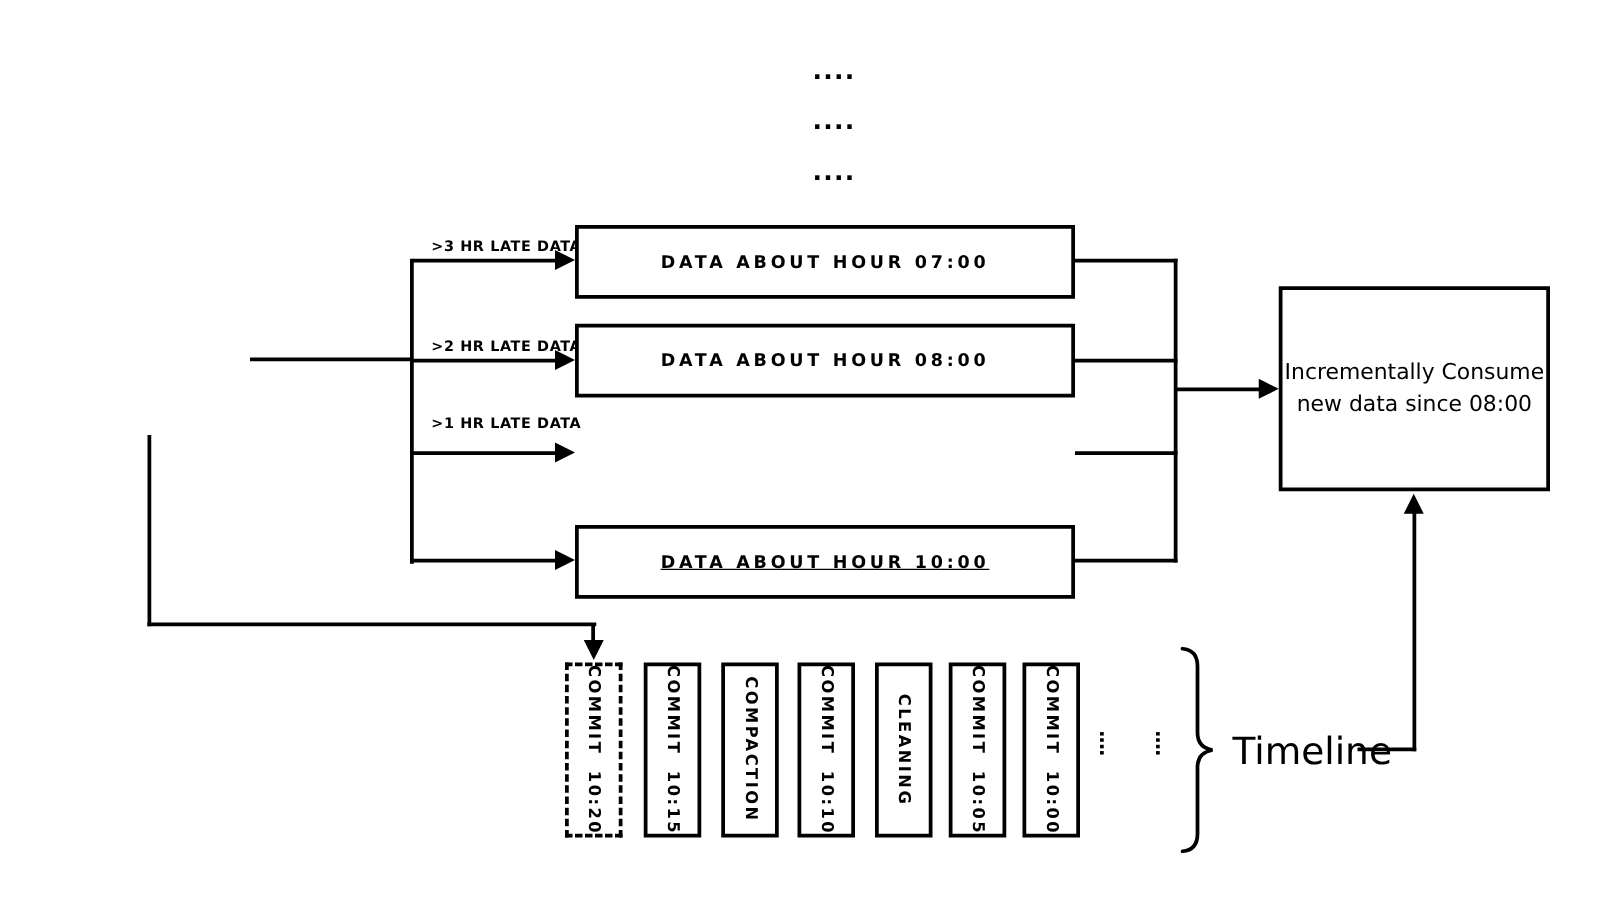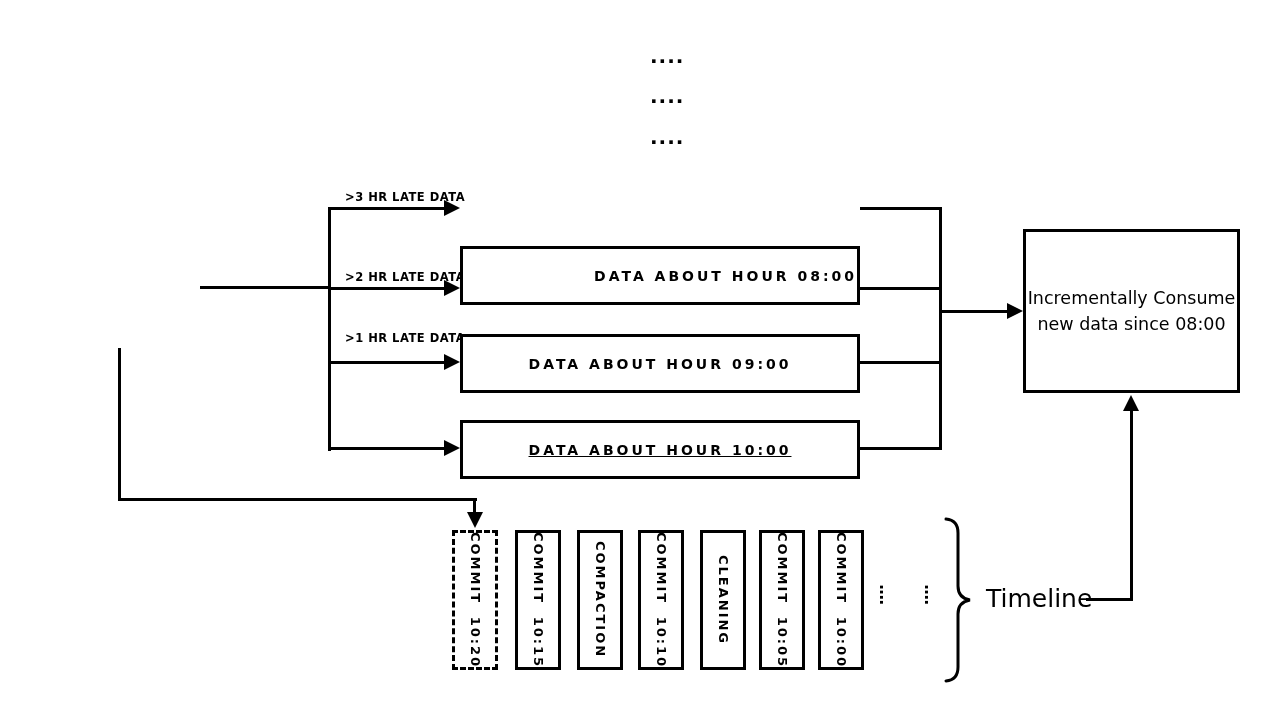--- a/index.html
+++ b/index.html
@@ -90,21 +90,21 @@
   }
   .top-dots {
     position: absolute;
     font-weight: bold;
     font-size: 20px;
     letter-spacing: 1px;
   }
   .timeline-title {
     position: absolute;
     left: 986px; top: 584px;
-    font-size: 25px;
+    font-size: 30px;
   }
   .brace-svg { position: absolute; left: 944px; top: 517px; }
 </style>
 </head>
 <body>
 
 <div class="canvas">
 
   <div class="top-dots" style="left:650px; top:44px;">....</div>
   <div class="top-dots" style="left:650px; top:84px;">....</div>
@@ -120,25 +120,25 @@
   <div class="arr arr-right" style="left:444px; top:280px;"></div>
   <div class="hline" style="left:330px; top:361px; width:115px;"></div>
   <div class="arr arr-right" style="left:444px; top:354px;"></div>
   <div class="hline" style="left:330px; top:447px; width:115px;"></div>
   <div class="arr arr-right" style="left:444px; top:440px;"></div>
 
   <div class="late-label" style="left:345px; top:190px;">&gt;3 HR LATE DATA</div>
   <div class="late-label" style="left:345px; top:270px;">&gt;2 HR LATE DATA</div>
   <div class="late-label" style="left:345px; top:331px;">&gt;1 HR LATE DATA</div>
 
-  <div class="box hour-box" style="top:246px;justify-content:flex-end;">
+  <div class="box hour-box" style="top:180px;">
+    <span>DATA ABOUT HOUR 07:00</span>
+  </div>
+  <div class="box hour-box" style="top:259px;">
     <span>DATA ABOUT HOUR 08:00</span>
-  </div>
-  <div class="box hour-box" style="top:334px;">
-    <span>DATA ABOUT HOUR 09:00</span>
   </div>
   <div class="box hour-box" style="top:420px;text-decoration:underline;">
     <span>DATA ABOUT HOUR 10:00</span>
   </div>
 
   <div class="hline" style="left:860px; top:207px; width:82px;"></div>
   <div class="hline" style="left:860px; top:287px; width:82px;"></div>
   <div class="hline" style="left:860px; top:361px; width:82px;"></div>
   <div class="hline" style="left:860px; top:447px; width:82px;"></div>
   <div class="vline" style="left:939px; top:207px; height:243px;"></div>

